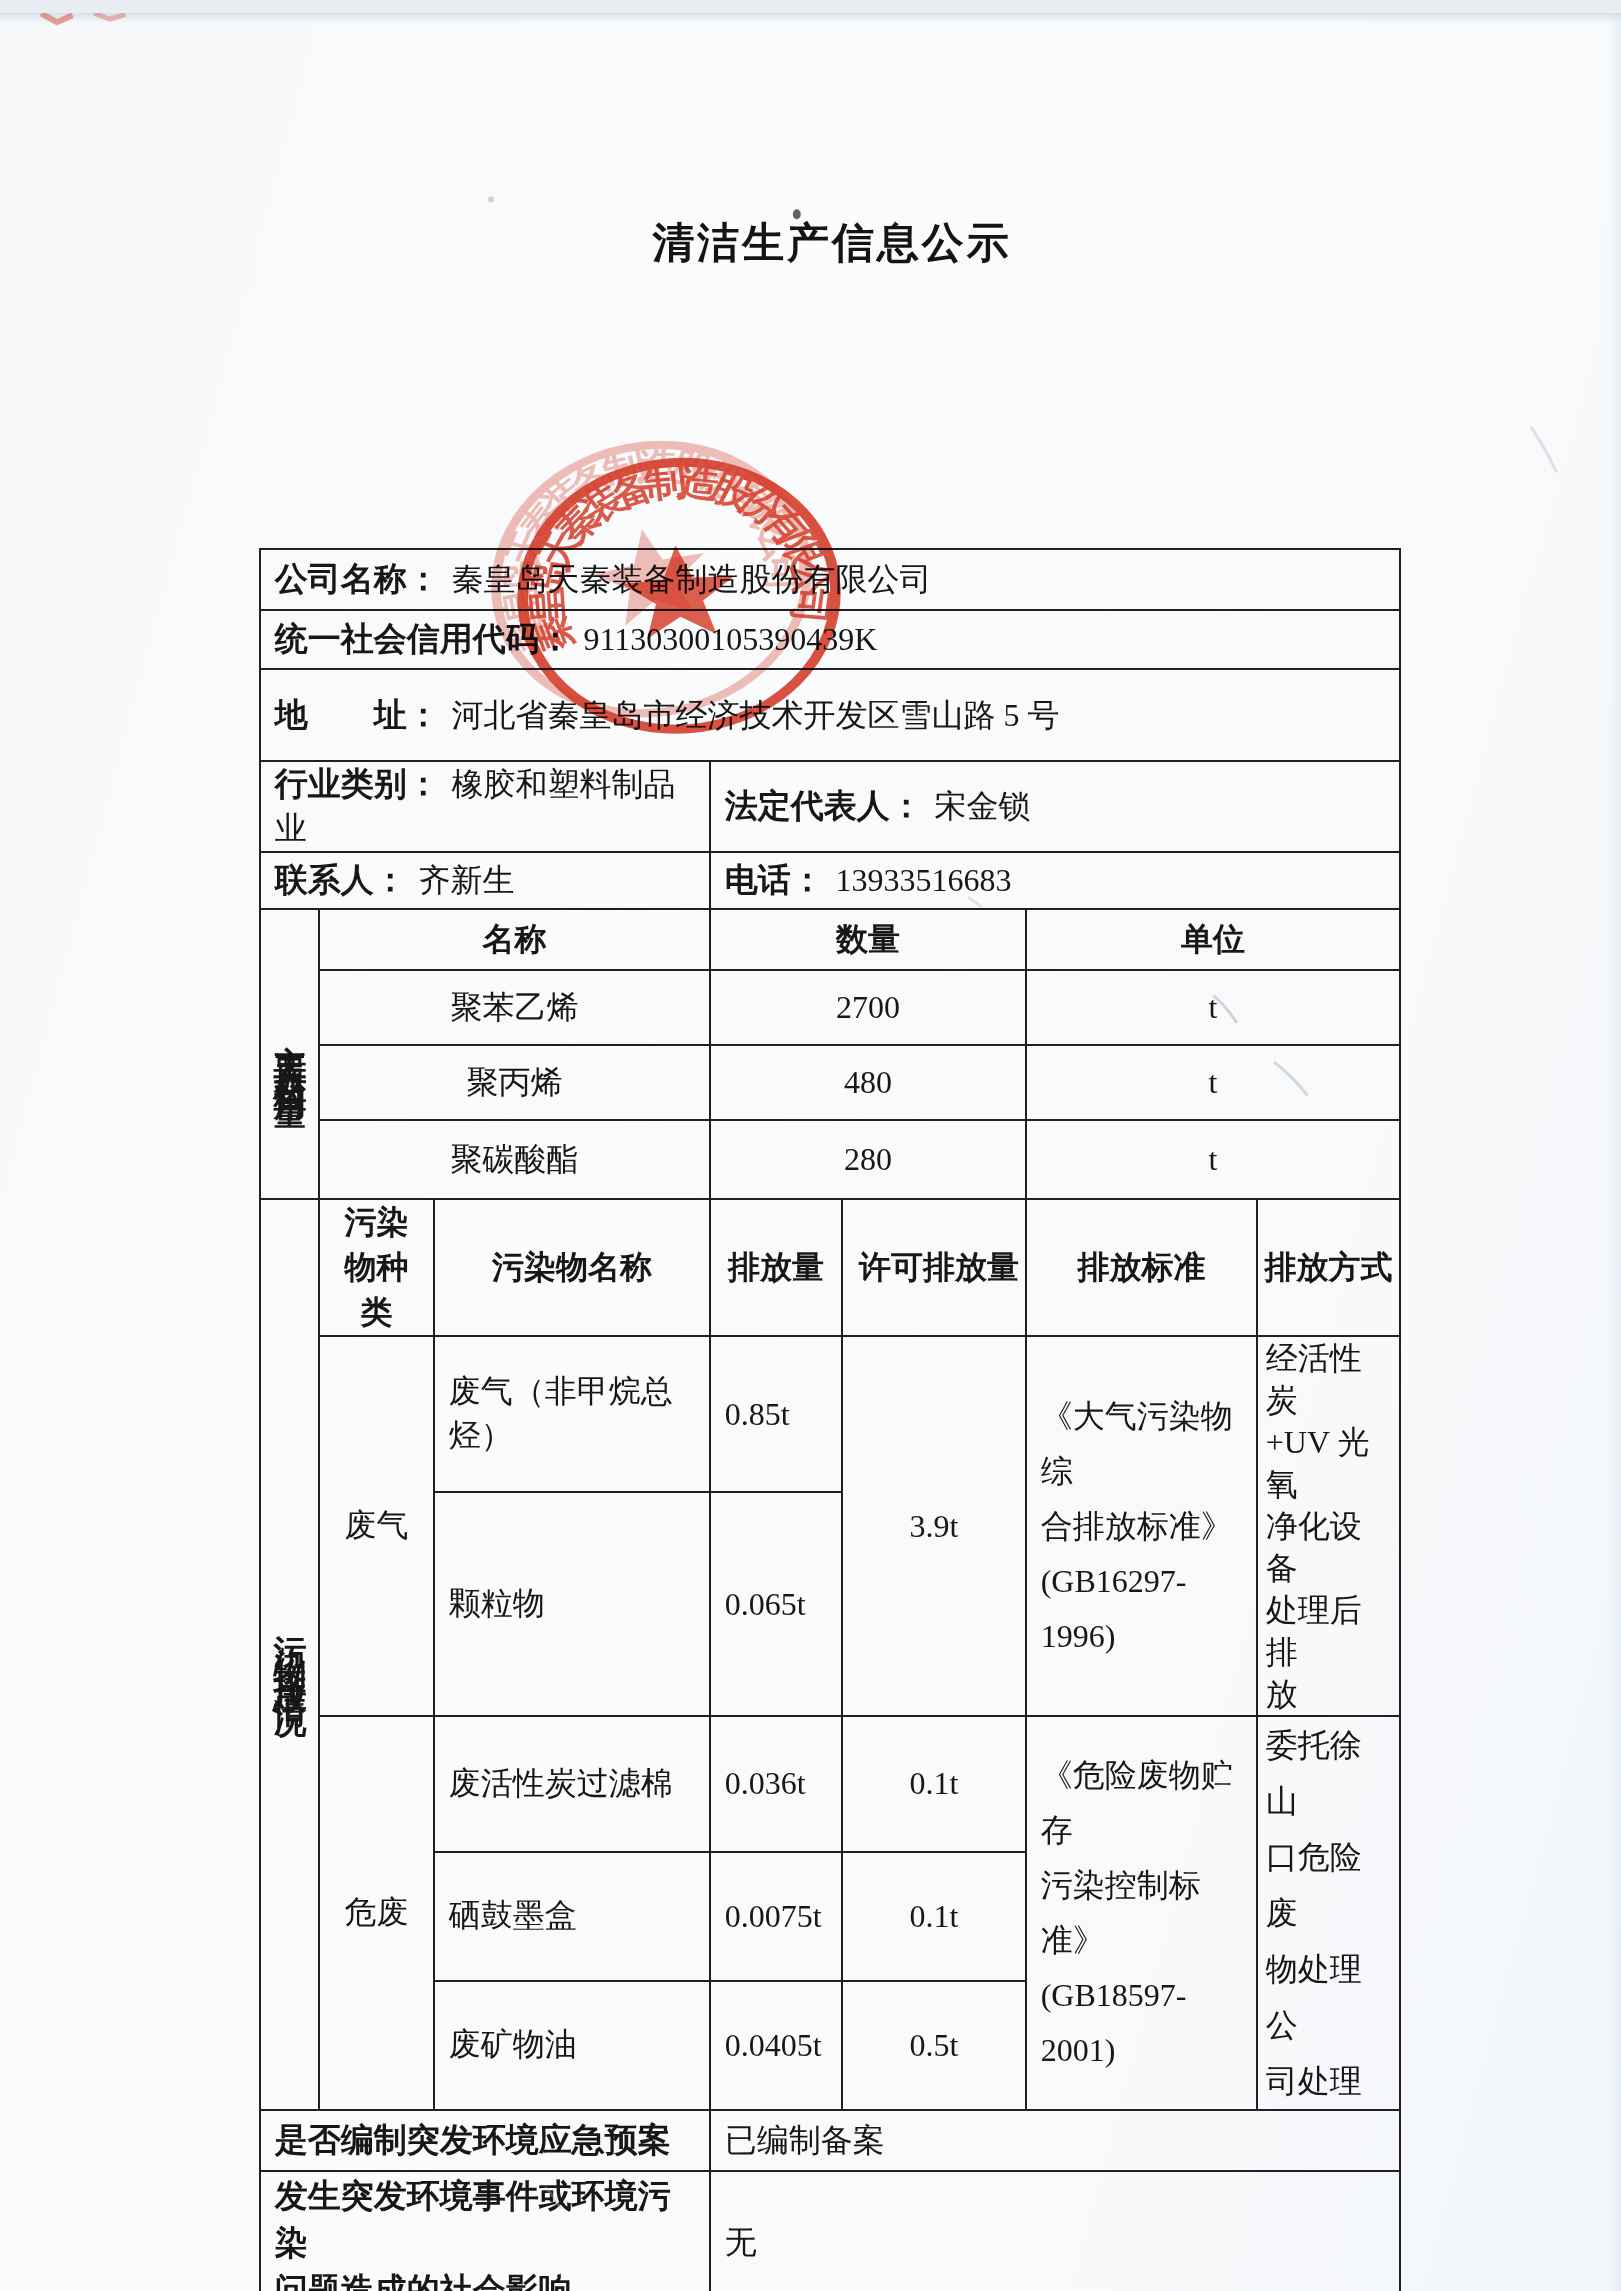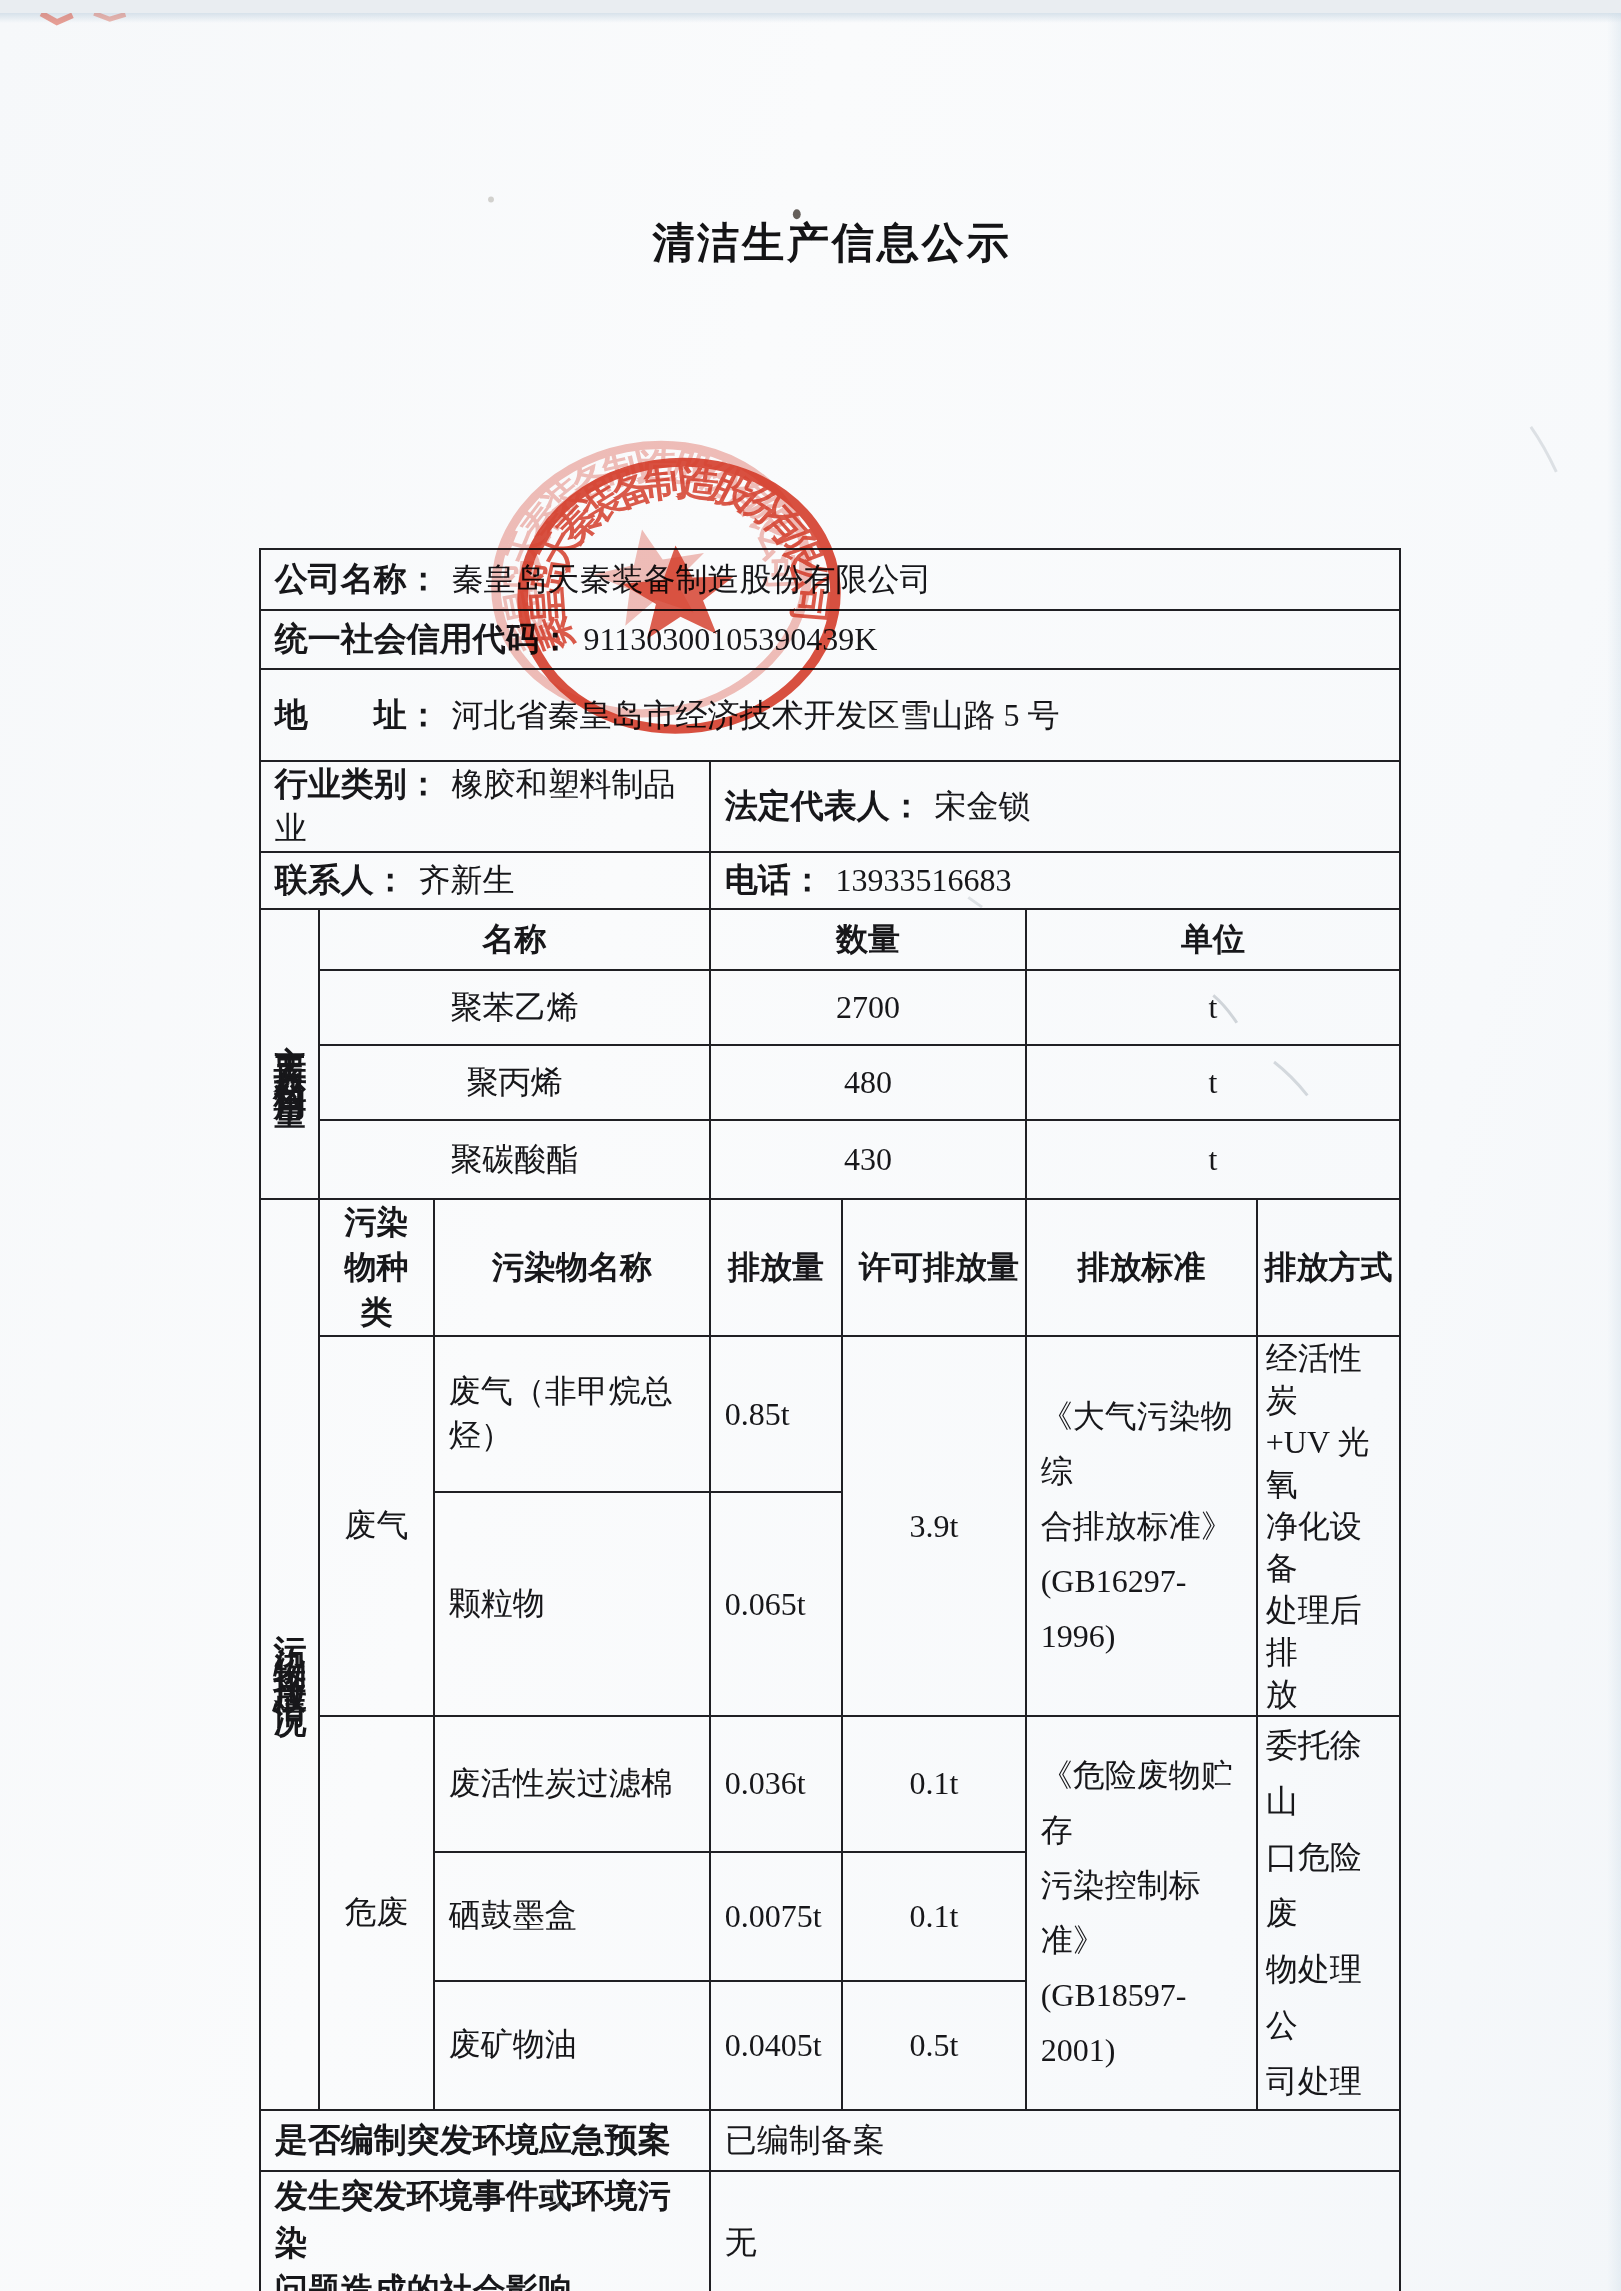--- a/index.html
+++ b/index.html
@@ -124,21 +124,21 @@
       <td colspan="2" class="ctr">2700</td>
       <td colspan="2" class="ctr">t</td>
     </tr>
     <tr style="height:75px">
       <td colspan="2" class="ctr">聚丙烯</td>
       <td colspan="2" class="ctr">480</td>
       <td colspan="2" class="ctr">t</td>
     </tr>
     <tr style="height:79px">
       <td colspan="2" class="ctr">聚碳酸酯</td>
-      <td colspan="2" class="ctr">430</td>
+      <td colspan="2" class="ctr">280</td>
       <td colspan="2" class="ctr">t</td>
     </tr>
 
     <tr style="height:137px">
       <td class="vert" rowspan="6">
         <span class="sp12">污染物排放情况</span>
       </td>
       <td class="hd" style="padding:0 21.6px; line-height:45px;">污染物种类</td>
       <td class="hd">污染物名称</td>
       <td class="hd" style="padding:0 5.9px;">排放量</td>

